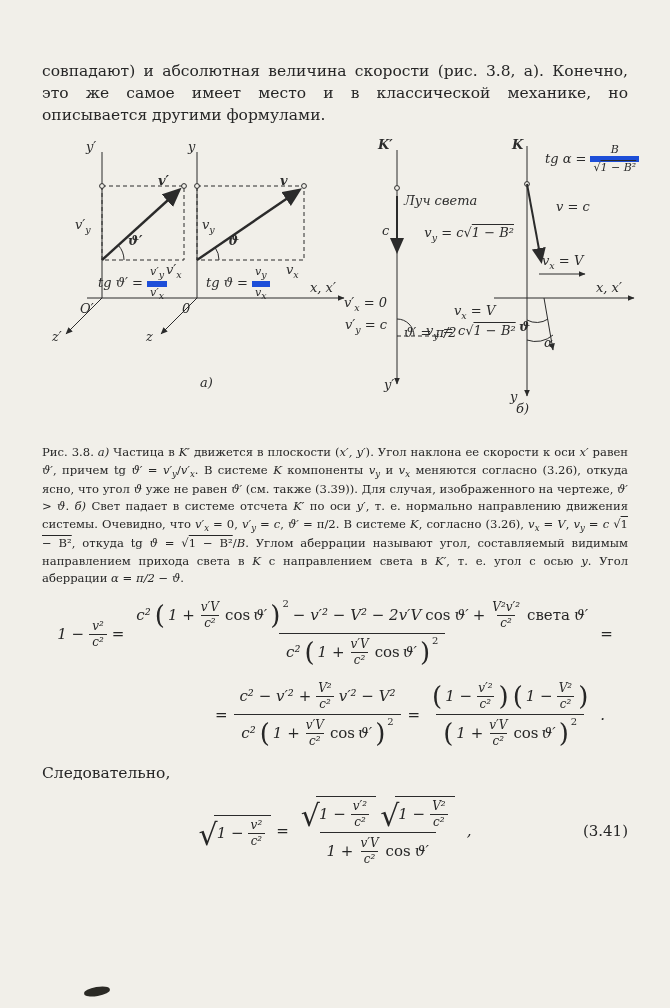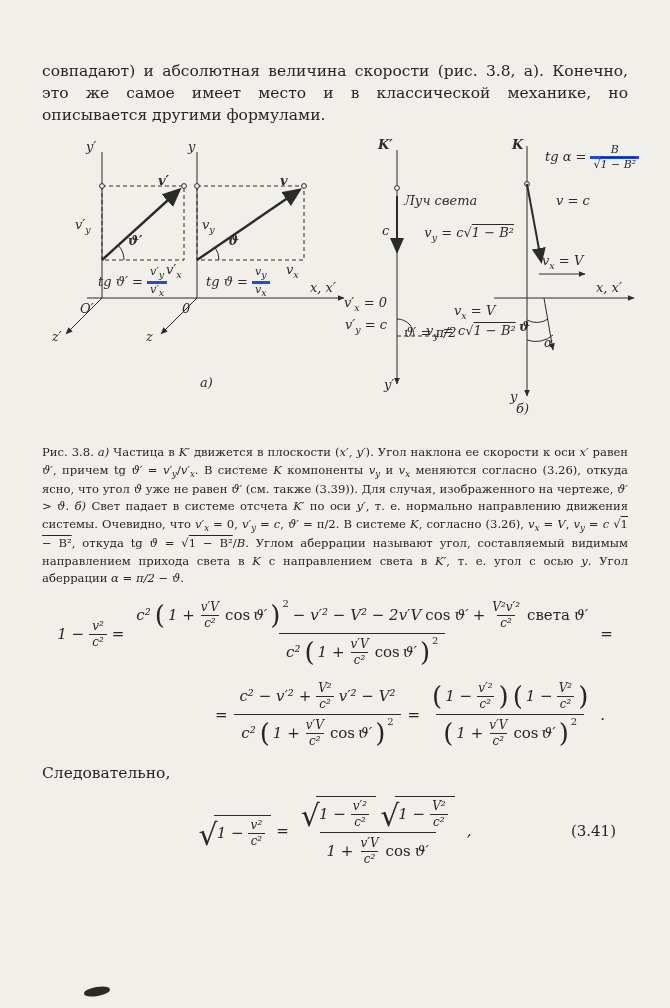--- a/index.html
+++ b/index.html
@@ -17,21 +17,21 @@
   
   .fig{position:relative;width:600px;height:300px;margin:12px auto 0;}
   .fig svg{position:absolute;left:0;top:0;}
   .flabel{position:absolute;font-size:13px;font-style:italic;white-space:nowrap;line-height:1.1;color:#2b2b2b;}
   .flabel sub{font-size:9.5px;font-style:italic;}
   .flabel .ol{text-decoration:overline;}
   .flabel.b{font-weight:bold;}
   .ralign{text-align:right;}
   .sfrac{display:inline-flex;flex-direction:column;align-items:center;font-size:11px;margin-left:4px;vertical-align:middle;}
   .sfrac>span{padding:0 3px;text-align:center;}
-  .sfrac>span+span{border-top:3px solid #1d4ed8;}
+  .sfrac>span+span{border-top:6px solid #1d4ed8;}
   
   .cap{font-size:11.6px;line-height:1.52;text-align:justify;margin:6px 0 0;}
   .cap sub{font-size:8.5px;font-style:italic;}
   .cap .i{font-style:italic;}
   .cap .ol{text-decoration:overline;}
   
   .eq{display:flex;align-items:center;justify-content:center;gap:5px;font-size:15px;font-style:italic;
       margin-top:10px;position:relative;white-space:nowrap;}
   .eq .rm{font-style:normal;}
   .tok{white-space:nowrap;}
@@ -40,21 +40,21 @@
   .frac>.fr+.fr{border-top:1.3px solid #2b2b2b;margin-top:1px;padding-top:3px;}
   .frac.in{font-size:12px;}
   .frac.in>.fr{padding:0 3px;gap:2px;}
   .grp{display:inline-flex;align-items:center;gap:3px;}
   .paren{font-style:normal;font-size:26px;line-height:.8;font-weight:300;}
   .sup{font-style:normal;font-size:10px;align-self:flex-start;margin:-2px 0 0 -1px;}
   .sqrt{display:inline-flex;align-items:stretch;}
   .sqrt>.sign{font-style:normal;font-size:30px;line-height:1;align-self:flex-end;transform:translateY(2px);}
   .sqrt>.body{border-top:1.4px solid #2b2b2b;display:flex;align-items:center;gap:4px;padding:2px 6px 0 3px;margin-left:-4px;}
   .eq.shift{padding-left:150px;}
-  .eqnum{position:absolute;right:12px;top:50%;transform:translateY(-50%);font-style:normal;font-size:15px;}
+  .eqnum{position:absolute;right:0;top:50%;transform:translateY(-50%);font-style:normal;font-size:15px;}
   .artifact{position:absolute;left:84px;bottom:12px;width:26px;height:9px;background:#15140f;border-radius:50%/45%;transform:rotate(-10deg);opacity:.9;}
 </style>
 </head>
 <body>
 
 <div class="page">
 
 
   <p class="para">совпадают) и абсолютная величина скорости (рис. 3.8, а). Конечно, это же самое имеет место и в классической механике, но описывается другими формулами.</p>
 
@@ -130,21 +130,21 @@
     <span class="flabel" style="left:158px;top:238px">а)</span>
 
     <span class="flabel b" style="left:336px;top:0">K′</span>
     <span class="flabel b" style="left:470px;top:0">K</span>
     <span class="flabel" style="left:362px;top:56px">Луч света</span>
     <span class="flabel" style="left:340px;top:86px">c</span>
     <span class="flabel" style="left:503px;top:6px"><span>tg α =</span><span class="sfrac">
           <span>B</span>
           <span><span>√</span><span class="ol">1 − B²</span></span>
         </span></span>
-    <span class="flabel" style="left:514px;top:56px">v = c</span>
+    <span class="flabel" style="left:514px;top:62px">v = c</span>
     <span class="flabel ralign" style="left:372px;top:88px;width:100px"><span>v</span><sub>y</sub><span> = c√</span><span class="ol">1 − B²</span></span>
     <span class="flabel" style="left:500px;top:116px"><span>v</span><sub>x</sub><span> = V</span></span>
     <span class="flabel ralign" style="left:245px;top:158px;width:100px"><span>v′</span><sub>x</sub><span> = 0</span></span>
     <span class="flabel ralign" style="left:245px;top:180px;width:100px"><span>v′</span><sub>y</sub><span> = c</span></span>
     <span class="flabel" style="left:362px;top:188px"><span>ϑ′ = π/2</span></span>
     <span class="flabel" style="left:554px;top:143px">x, x′</span>
     <span class="flabel" style="left:412px;top:166px"><span>v</span><sub>x</sub><span> = V</span></span>
     <span class="flabel" style="left:384px;top:186px"><span>v</span><sub>y</sub><span> = c√</span><span class="ol">1 − B²</span></span>
     <span class="flabel b" style="left:477px;top:182px">ϑ</span>
     <span class="flabel" style="left:502px;top:198px">α</span>

